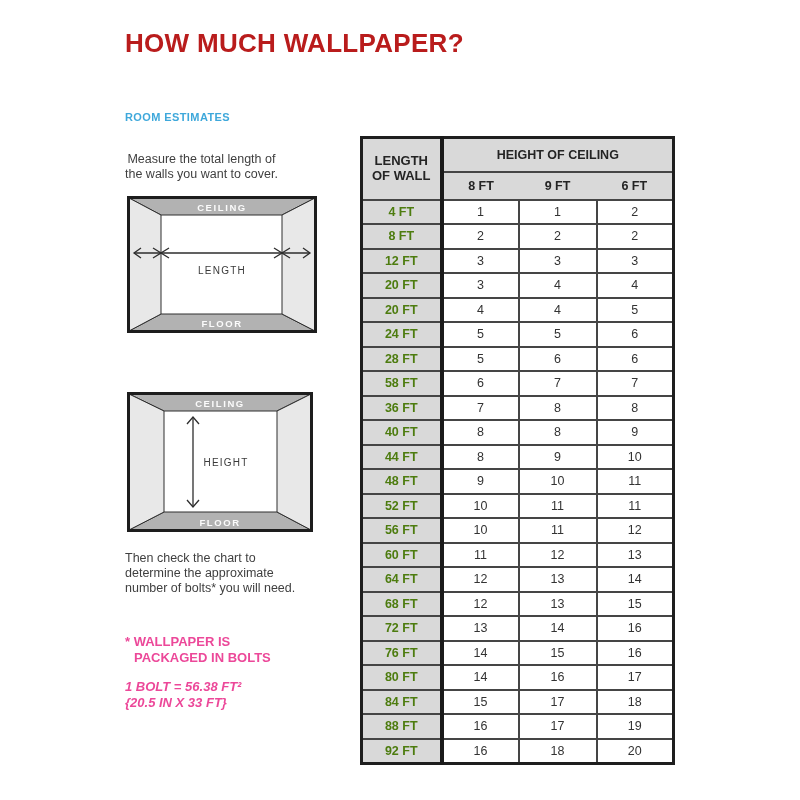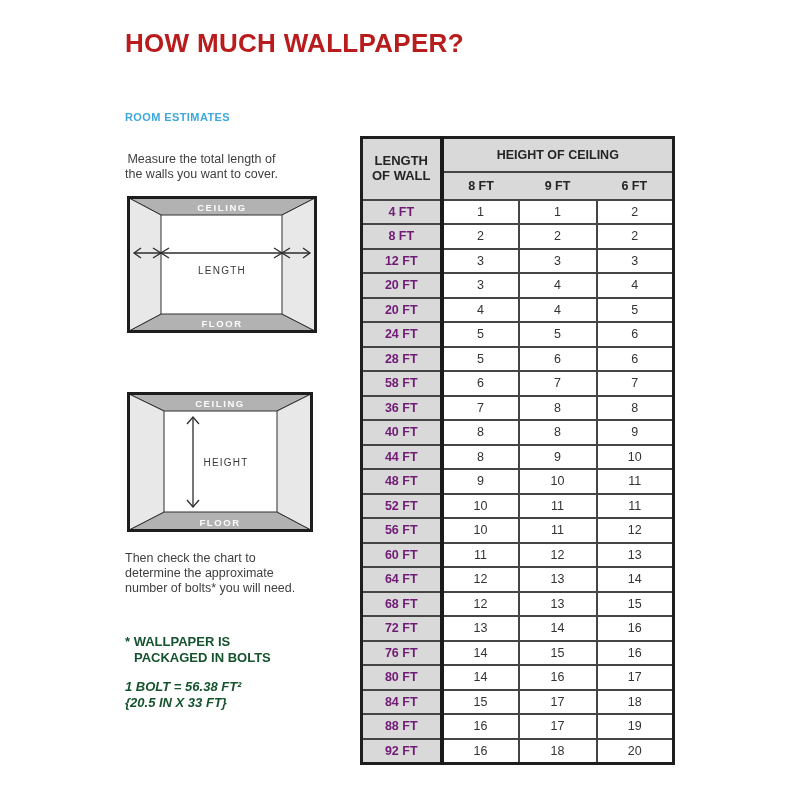--- a/index.html
+++ b/index.html
@@ -21,21 +21,21 @@
   .table-heading { left:362px; top:111px; width:310px; text-align:center; }
 
   .body-text {
     position:absolute; left:125px; font-size:12.5px; line-height:15px; color:#3f3f3f;
   }
   .step1 { top:152px;text-align:center; }
   .step2 { top:346px; }
   .step3 { top:551px; }
 
   .note-text {
-    position:absolute; left:125px; font-size:13px; font-weight:700; color:#14532d; line-height:15.5px;
+    position:absolute; left:125px; font-size:13px; font-weight:700; color:#ec4899; line-height:15.5px;
   }
   .note { top:634px; }
   .note .indent { padding-left:9px; }
   .bolt-info { top:679px;font-style:italic; }
 
   .diagram { position:absolute; display:block; }
   .diagram-length { left:127px; top:196px; }
   .diagram-height { left:127px; top:392px; }
   svg text { font-family:"Liberation Sans", sans-serif; }
   .band-label { font-size:9.5px; letter-spacing:1.6px; fill:#fbfbfb; font-weight:600; }
@@ -52,21 +52,21 @@
   }
   .bolts-table thead th {
     background:#d9d9d9; color:#242424; font-weight:700; font-size:12.5px;
   }
   .bolts-table .row1 { height:34px; }
   .bolts-table .row2 { height:28px; }
   .bolts-table tbody tr { height:24.5px; }
   .bolts-table .corner { border-right:4px solid #1a1a1a; font-size:13px; line-height:14.5px; }
   .bolts-table th.sub { border-left:none; border-right:none; }
   .bolts-table td.rowhead {
-    background:#d9d9d9; font-weight:700; color:#701a75; border-right:4px solid #1a1a1a;
+    background:#d9d9d9; font-weight:700; color:#4d7c0f; border-right:4px solid #1a1a1a;
   }
   .bolts-table td.val { background:#ffffff; font-weight:400; }
 </style>
 </head>
 <body>
 
 <div class="page">
 
   <h1 class="title">HOW MUCH WALLPAPER?</h1>
 

